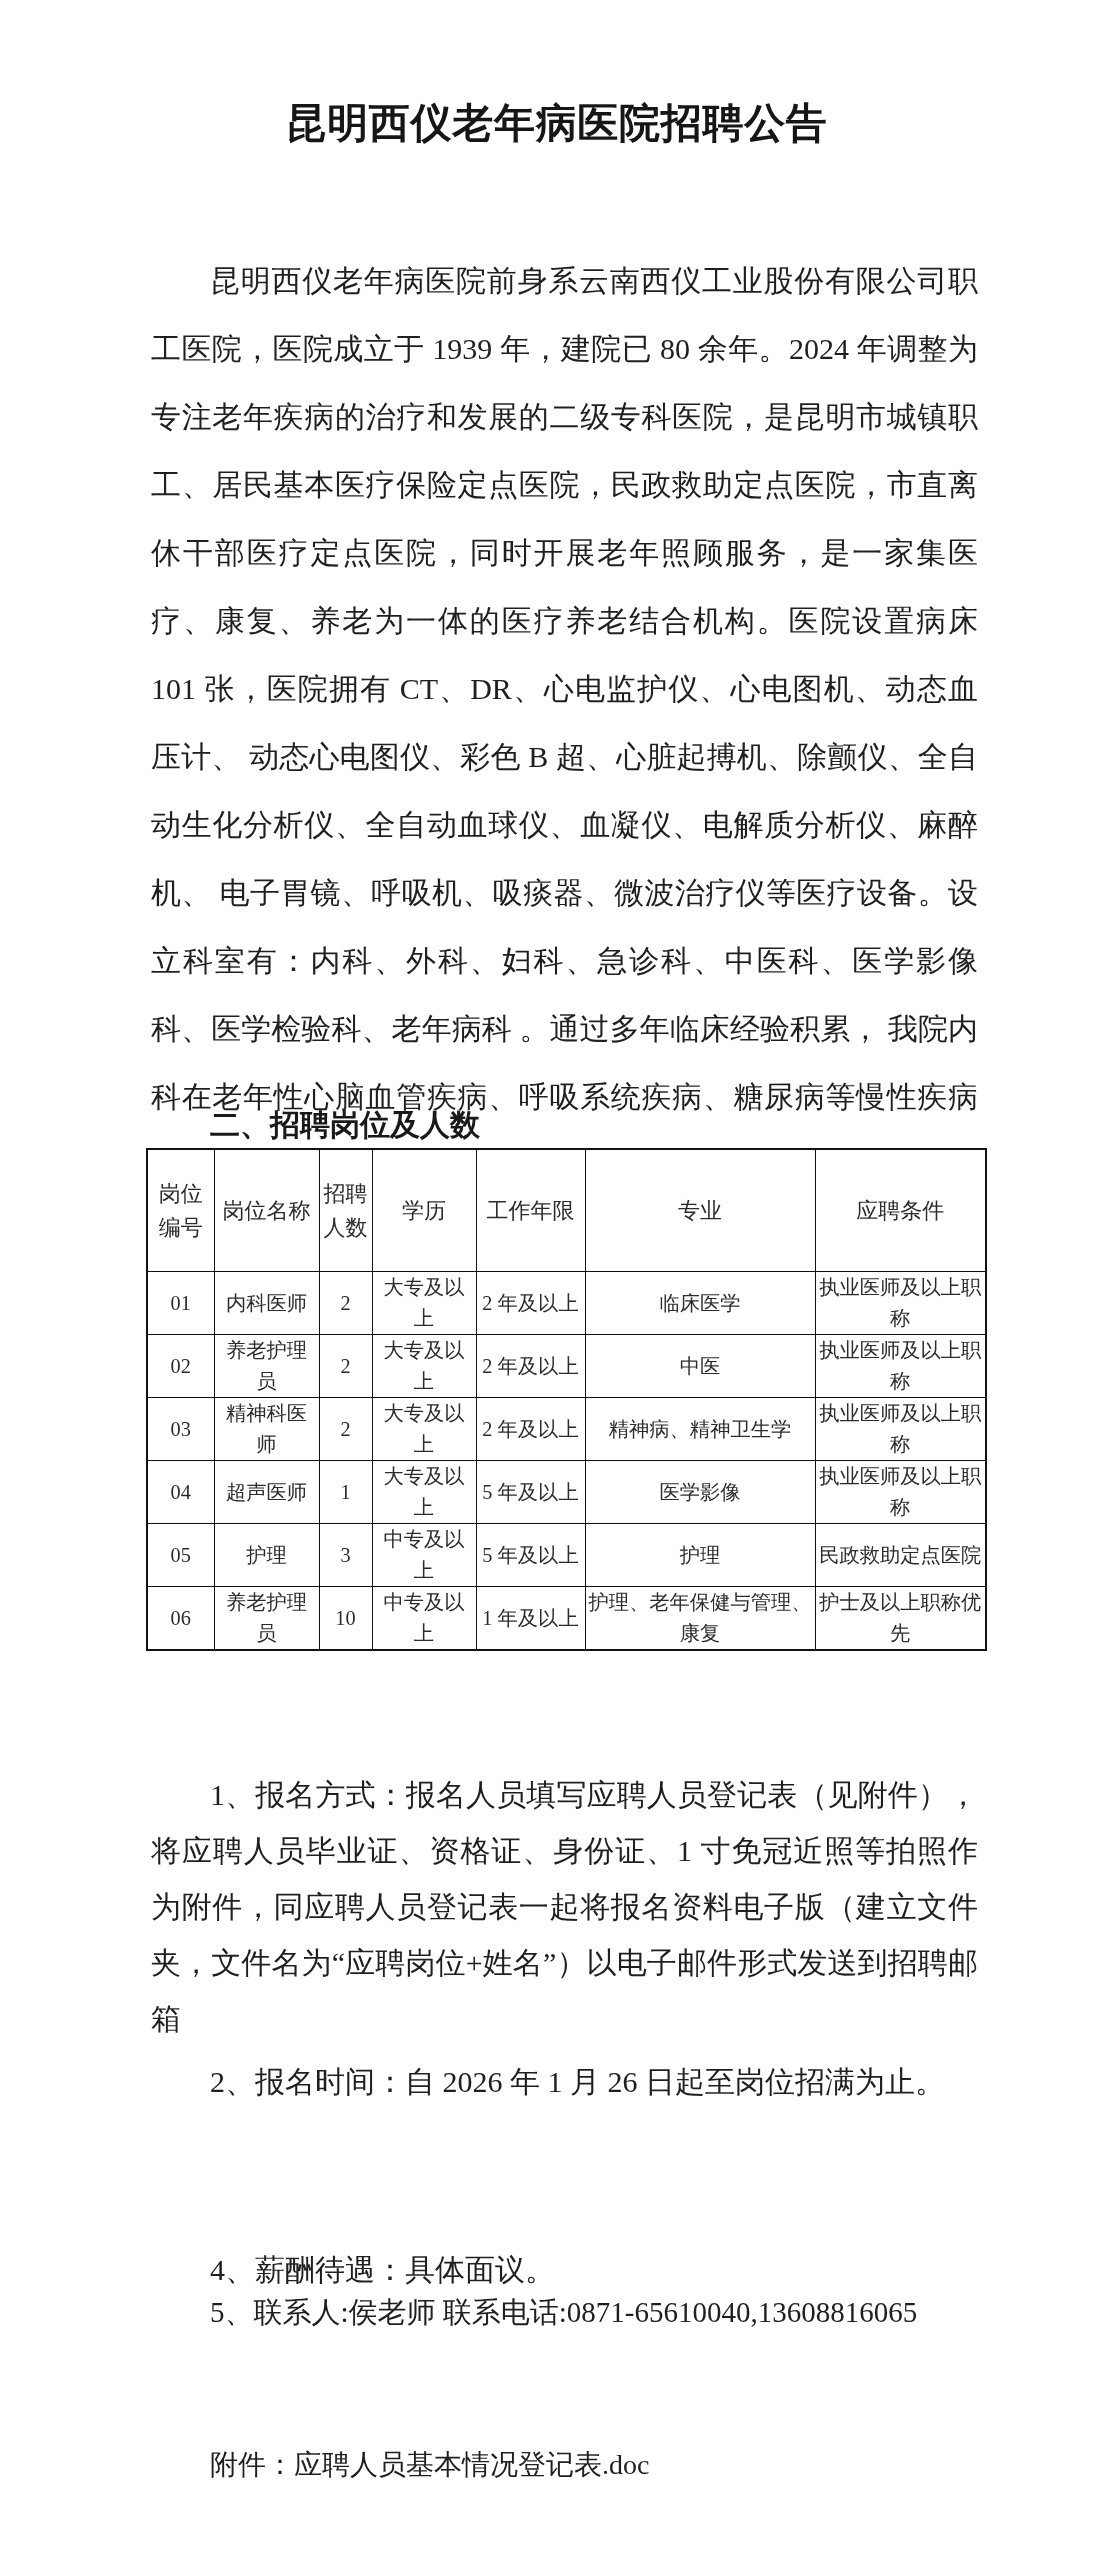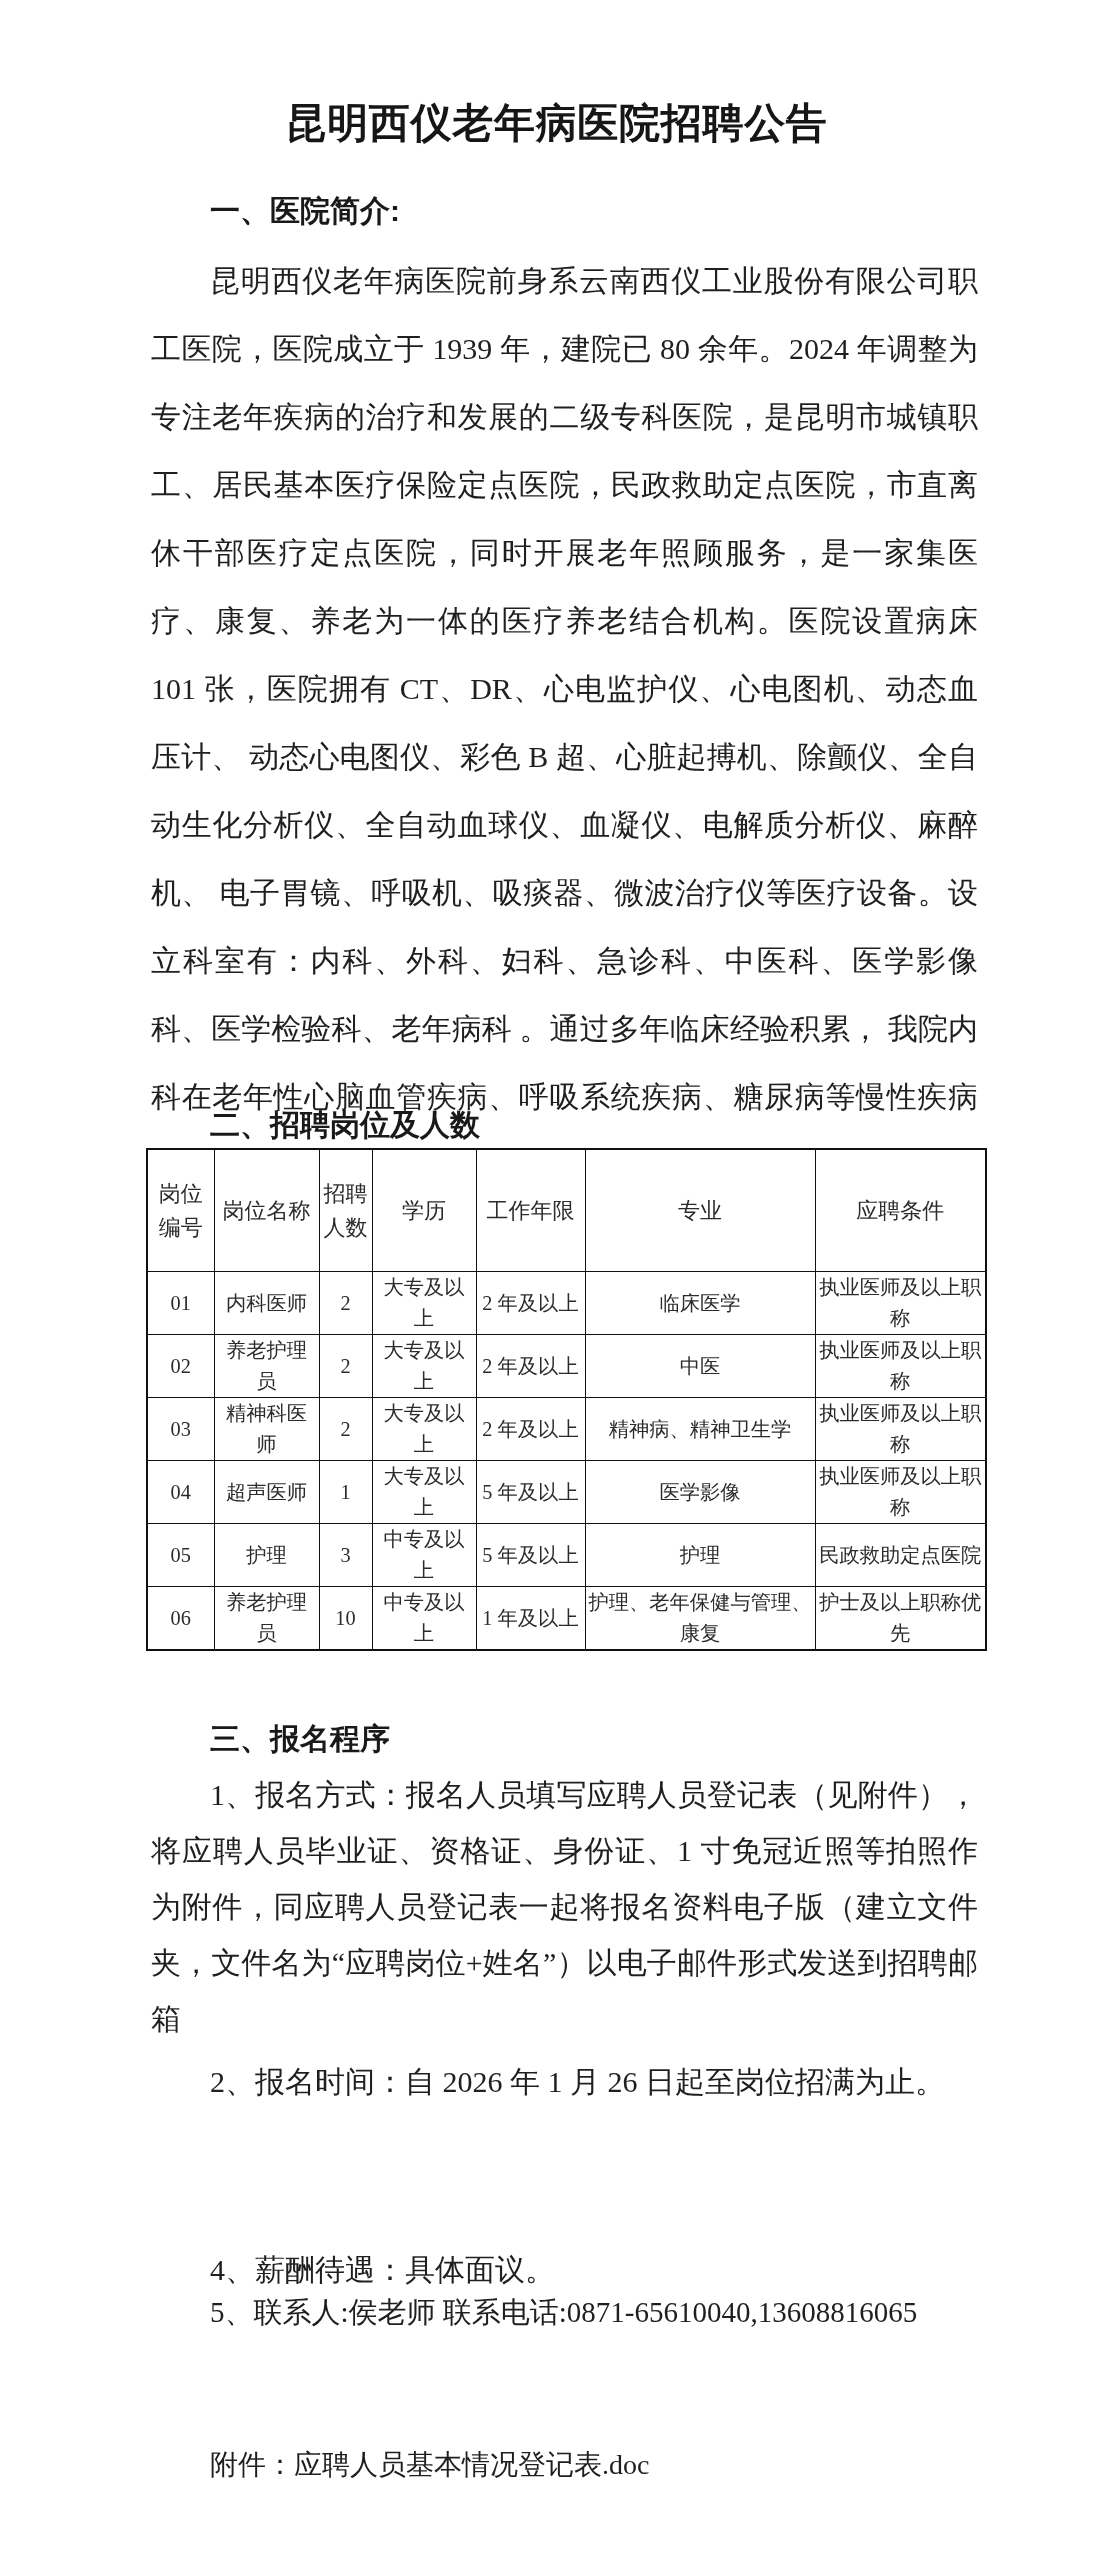--- a/index.html
+++ b/index.html
@@ -103,21 +103,20 @@
   .c1{width:67px;} .c2{width:105px;} .c3{width:53px;}
   .c4{width:104px;} .c5{width:109px;} .c6{width:230px;} .c7{width:171px;}
 </style>
 </head>
 <body>
 
 <div class="page">
 
   <div class="abs doc-title">昆明西仪老年病医院招聘公告</div>
 
-  <div class="abs sec-heading h1">一、医院简介:</div>
 
   <div class="abs body-text para1">昆明西仪老年病医院前身系云南西仪工业股份有限公司职工医院，医院成立于 1939 年，建院已 80 余年。2024 年调整为专注老年疾病的治疗和发展的二级专科医院，是昆明市城镇职工、居民基本医疗保险定点医院，民政救助定点医院，市直离休干部医疗定点医院，同时开展老年照顾服务，是一家集医疗、康复、养老为一体的医疗养老结合机构。医院设置病床 101 张，医院拥有 CT、DR、心电监护仪、心电图机、动态血压计、 动态心电图仪、彩色 B 超、心脏起搏机、除颤仪、全自动生化分析仪、全自动血球仪、血凝仪、电解质分析仪、麻醉机、 电子胃镜、呼吸机、吸痰器、微波治疗仪等医疗设备。设立科室有：内科、外科、妇科、急诊科、中医科、医学影像科、医学检验科、老年病科 。通过多年临床经验积累， 我院内科在老年性心脑血管疾病、呼吸系统疾病、糖尿病等慢性疾病的诊治具备一定专长，并相应开展中医科,针对医院周边社区居民的健康状况设置了疼痛专业，并具有了一定的口碑。</div>
 
   <div class="abs sec-heading h2">二、招聘岗位及人数</div>
 
   <table class="recruitment-table">
     <colgroup>
       <col class="c1">
         <col class="c2">
         <col class="c3">
@@ -188,21 +187,20 @@
           <td>养老护理员</td>
           <td>10</td>
           <td>中专及以上</td>
           <td>1 年及以上</td>
           <td>护理、老年保健与管理、康复</td>
           <td>护士及以上职称优先</td>
         </tr>
       </tbody>
   </table>
 
-  <div class="abs sec-heading h3">三、报名程序</div>
 
   <div class="abs body-text item1">1、报名方式：报名人员填写应聘人员登记表（见附件），将应聘人员毕业证、资格证、身份证、1 寸免冠近照等拍照作为附件，同应聘人员登记表一起将报名资料电子版（建立文件夹，文件名为“应聘岗位+姓名”）以电子邮件形式发送到招聘邮箱</div>
 
 
   <div class="abs body-text item2">2、报名时间：自 2026 年 1 月 26 日起至岗位招满为止。</div>
 
 
   <div class="abs body-text item4">4、薪酬待遇：具体面议。</div>
 
   <div class="abs body-text item5">5、联系人:侯老师 联系电话:0871-65610040,13608816065</div>

